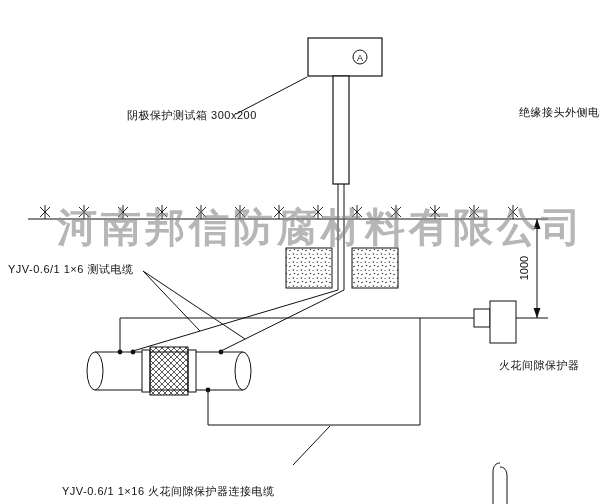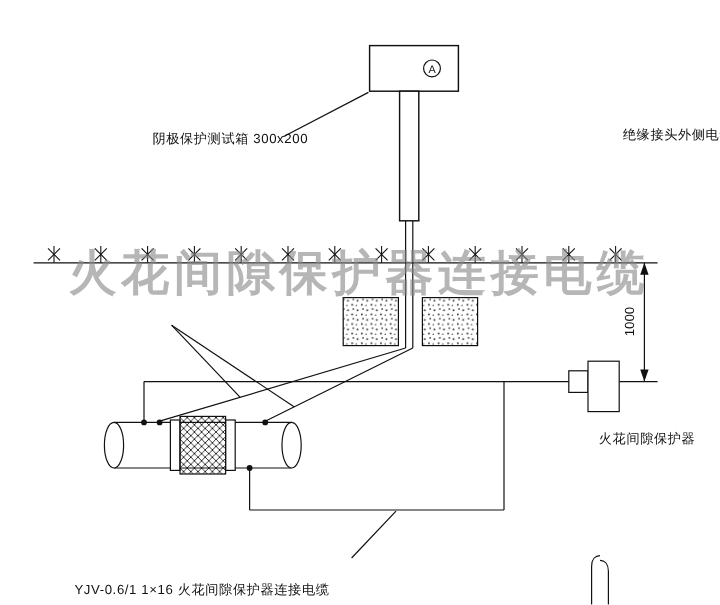--- a/index.html
+++ b/index.html
@@ -129,20 +129,21 @@
     <g>
       <path d="M493,504 L493,472 C493,466 496,463 500,463" class="ln"></path>
       <path d="M507,504 L507,476 C507,470 504,467 500,467" class="ln"></path>
     </g>
   </svg>
 
   <div class="label" style="left:113px;top:108px;padding-left:14px;">阴极保护测试箱 300x200</div>
 
   <div class="label" style="left:519px;top:105px;">绝缘接头外侧电缆</div>
 
+  <div class="label" style="left:8px;top:262px;">YJV-0.6/1 1×6  测试电缆</div>
 
   <div class="label" style="left:499px;top:358px;font-family:Liberation Serif, serif;">火花间隙保护器</div>
 
   <div class="label" style="left:62px;top:484px;">YJV-0.6/1 1×16  火花间隙保护器连接电缆</div>
 
-  <div class="watermark">火花间隙保护器连接电缆</div>
+  <div class="watermark">河南邦信防腐材料有限公司</div>
 
 </div>
 
 </body></html>

